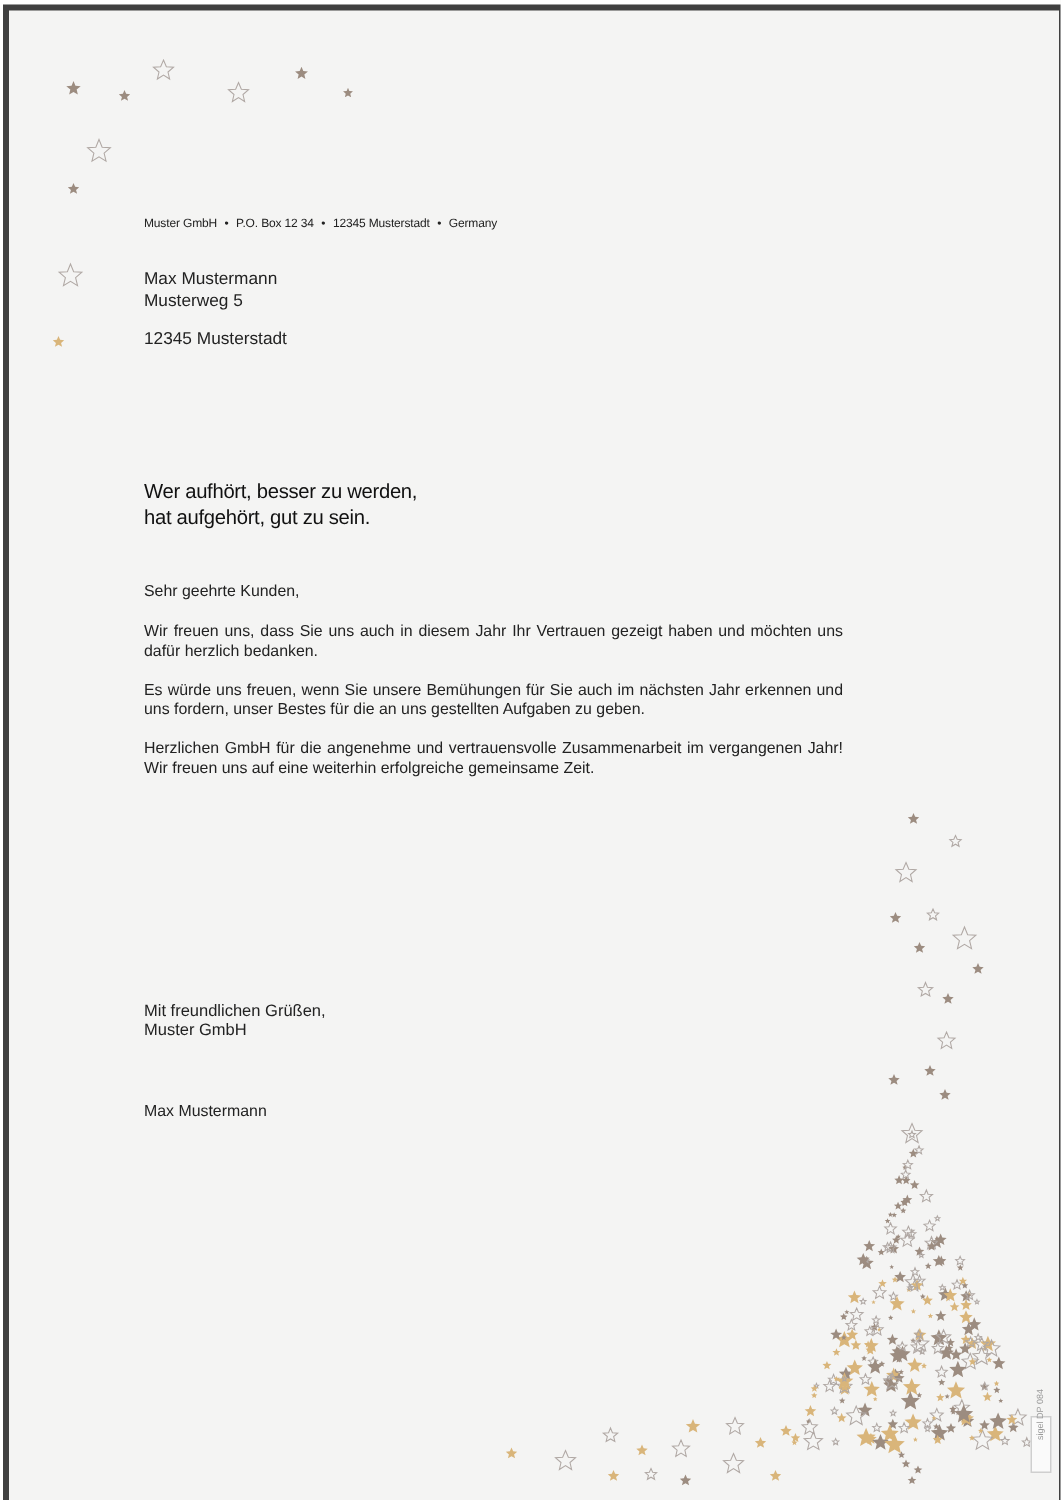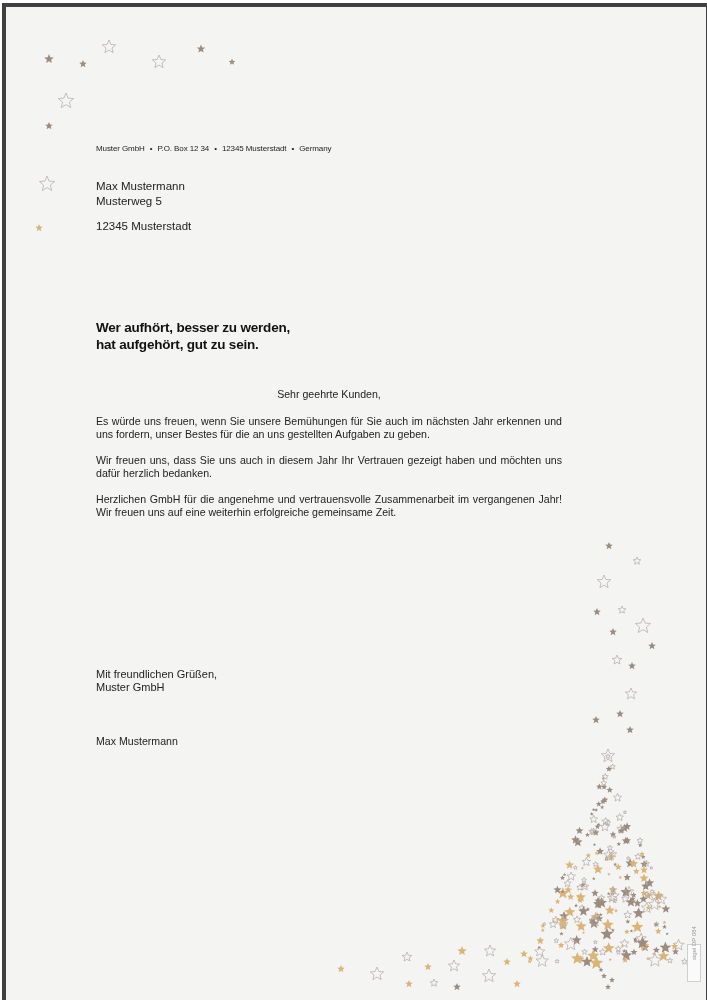--- a/index.html
+++ b/index.html
@@ -20,29 +20,29 @@
     font-size: 8px; color: #222; white-space: nowrap; letter-spacing: -0.1px;
   }
   .sender .dot { margin: 0 5px; }
   .recipient {
     position: absolute; left: 90px; top: 172px;
     font-size: 11.5px; color: #222; line-height: 15px;
   }
   .recipient .city { margin-top: 10px; }
   .headline {
     position: absolute; left: 90px; top: 312px;
-    font-size: 13.5px; font-weight: bold; color: #111; line-height: 17px;
+    font-size: 13.5px; font-weight: normal; color: #111; line-height: 17px;
     letter-spacing: -0.2px;
   }
   .body {
     position: absolute; left: 90px; top: 381px; width: 466px;
     font-size: 10.6px; color: #222; line-height: 13.2px;
   }
   .body p { margin: 0 0 12.5px 0; text-align: justify; }
-  .body p.salutation { text-align: center; }
+  .body p.salutation { text-align: left; }
   .closing {
     position: absolute; left: 90px; top: 661px;
     font-size: 11px; color: #222; line-height: 13.2px;
   }
   .signer {
     position: absolute; left: 90px; top: 728px;
     font-size: 10.6px; color: #222;
   }
   .deco { position: absolute; left: 0; top: 0; width: 700px; height: 993px; pointer-events: none; }
   .brand {
@@ -349,22 +349,22 @@
     <div class="city">12345 Musterstadt</div>
   </div>
 
   <div class="headline">
     <div>Wer aufhört, besser zu werden,</div>
     <div>hat aufgehört, gut zu sein.</div>
   </div>
 
   <div class="body">
     <p class="salutation" style="margin-bottom:14px">Sehr geehrte Kunden,</p>
+    <p>Wir freuen uns, dass Sie uns auch in diesem Jahr Ihr Vertrauen gezeigt haben und möchten uns dafür herzlich bedanken.</p>
     <p>Es würde uns freuen, wenn Sie unsere Bemühungen für Sie auch im nächsten Jahr erkennen und uns fordern, unser Bestes für die an uns gestellten Aufgaben zu geben.</p>
-    <p>Wir freuen uns, dass Sie uns auch in diesem Jahr Ihr Vertrauen gezeigt haben und möchten uns dafür herzlich bedanken.</p>
     <p>Herzlichen GmbH für die angenehme und vertrauensvolle Zusammenarbeit im vergangenen Jahr! Wir freuen uns auf eine weiterhin erfolgreiche gemeinsame Zeit.</p>
   </div>
 
   <div class="closing">
     <div>Mit freundlichen Grüßen,</div>
     <div>Muster GmbH</div>
   </div>
 
   <div class="signer">Max Mustermann</div>
 

